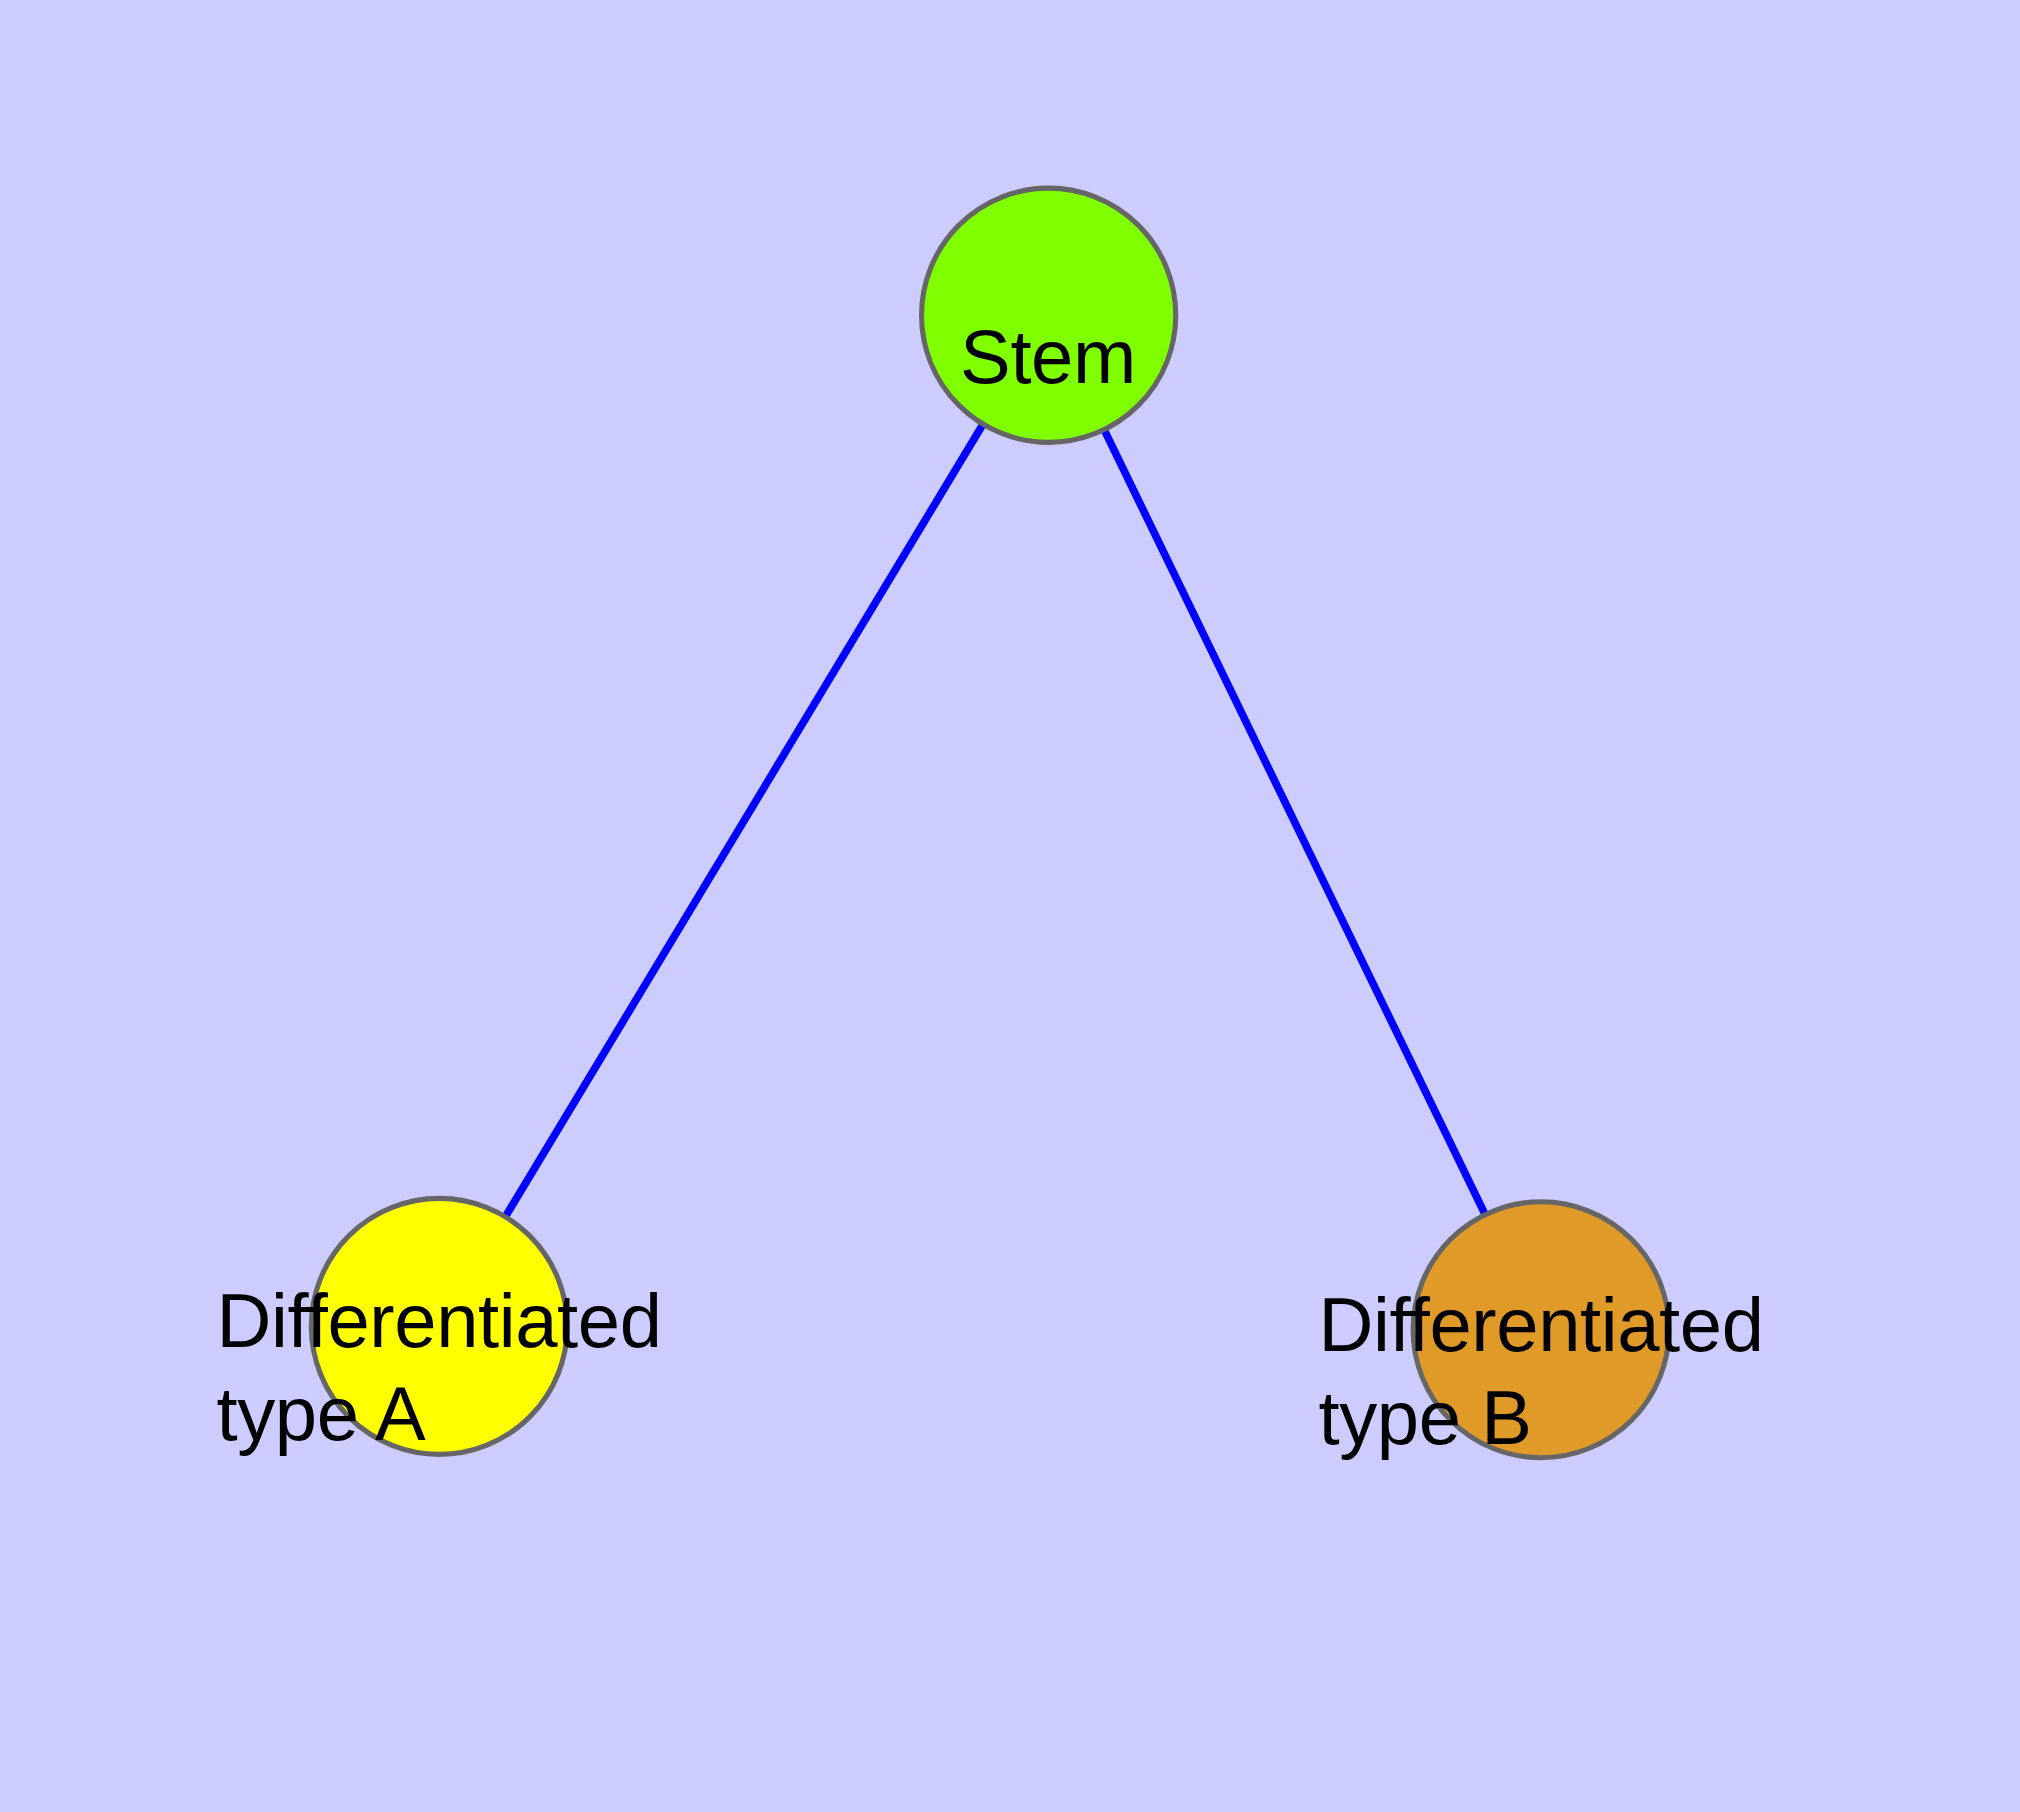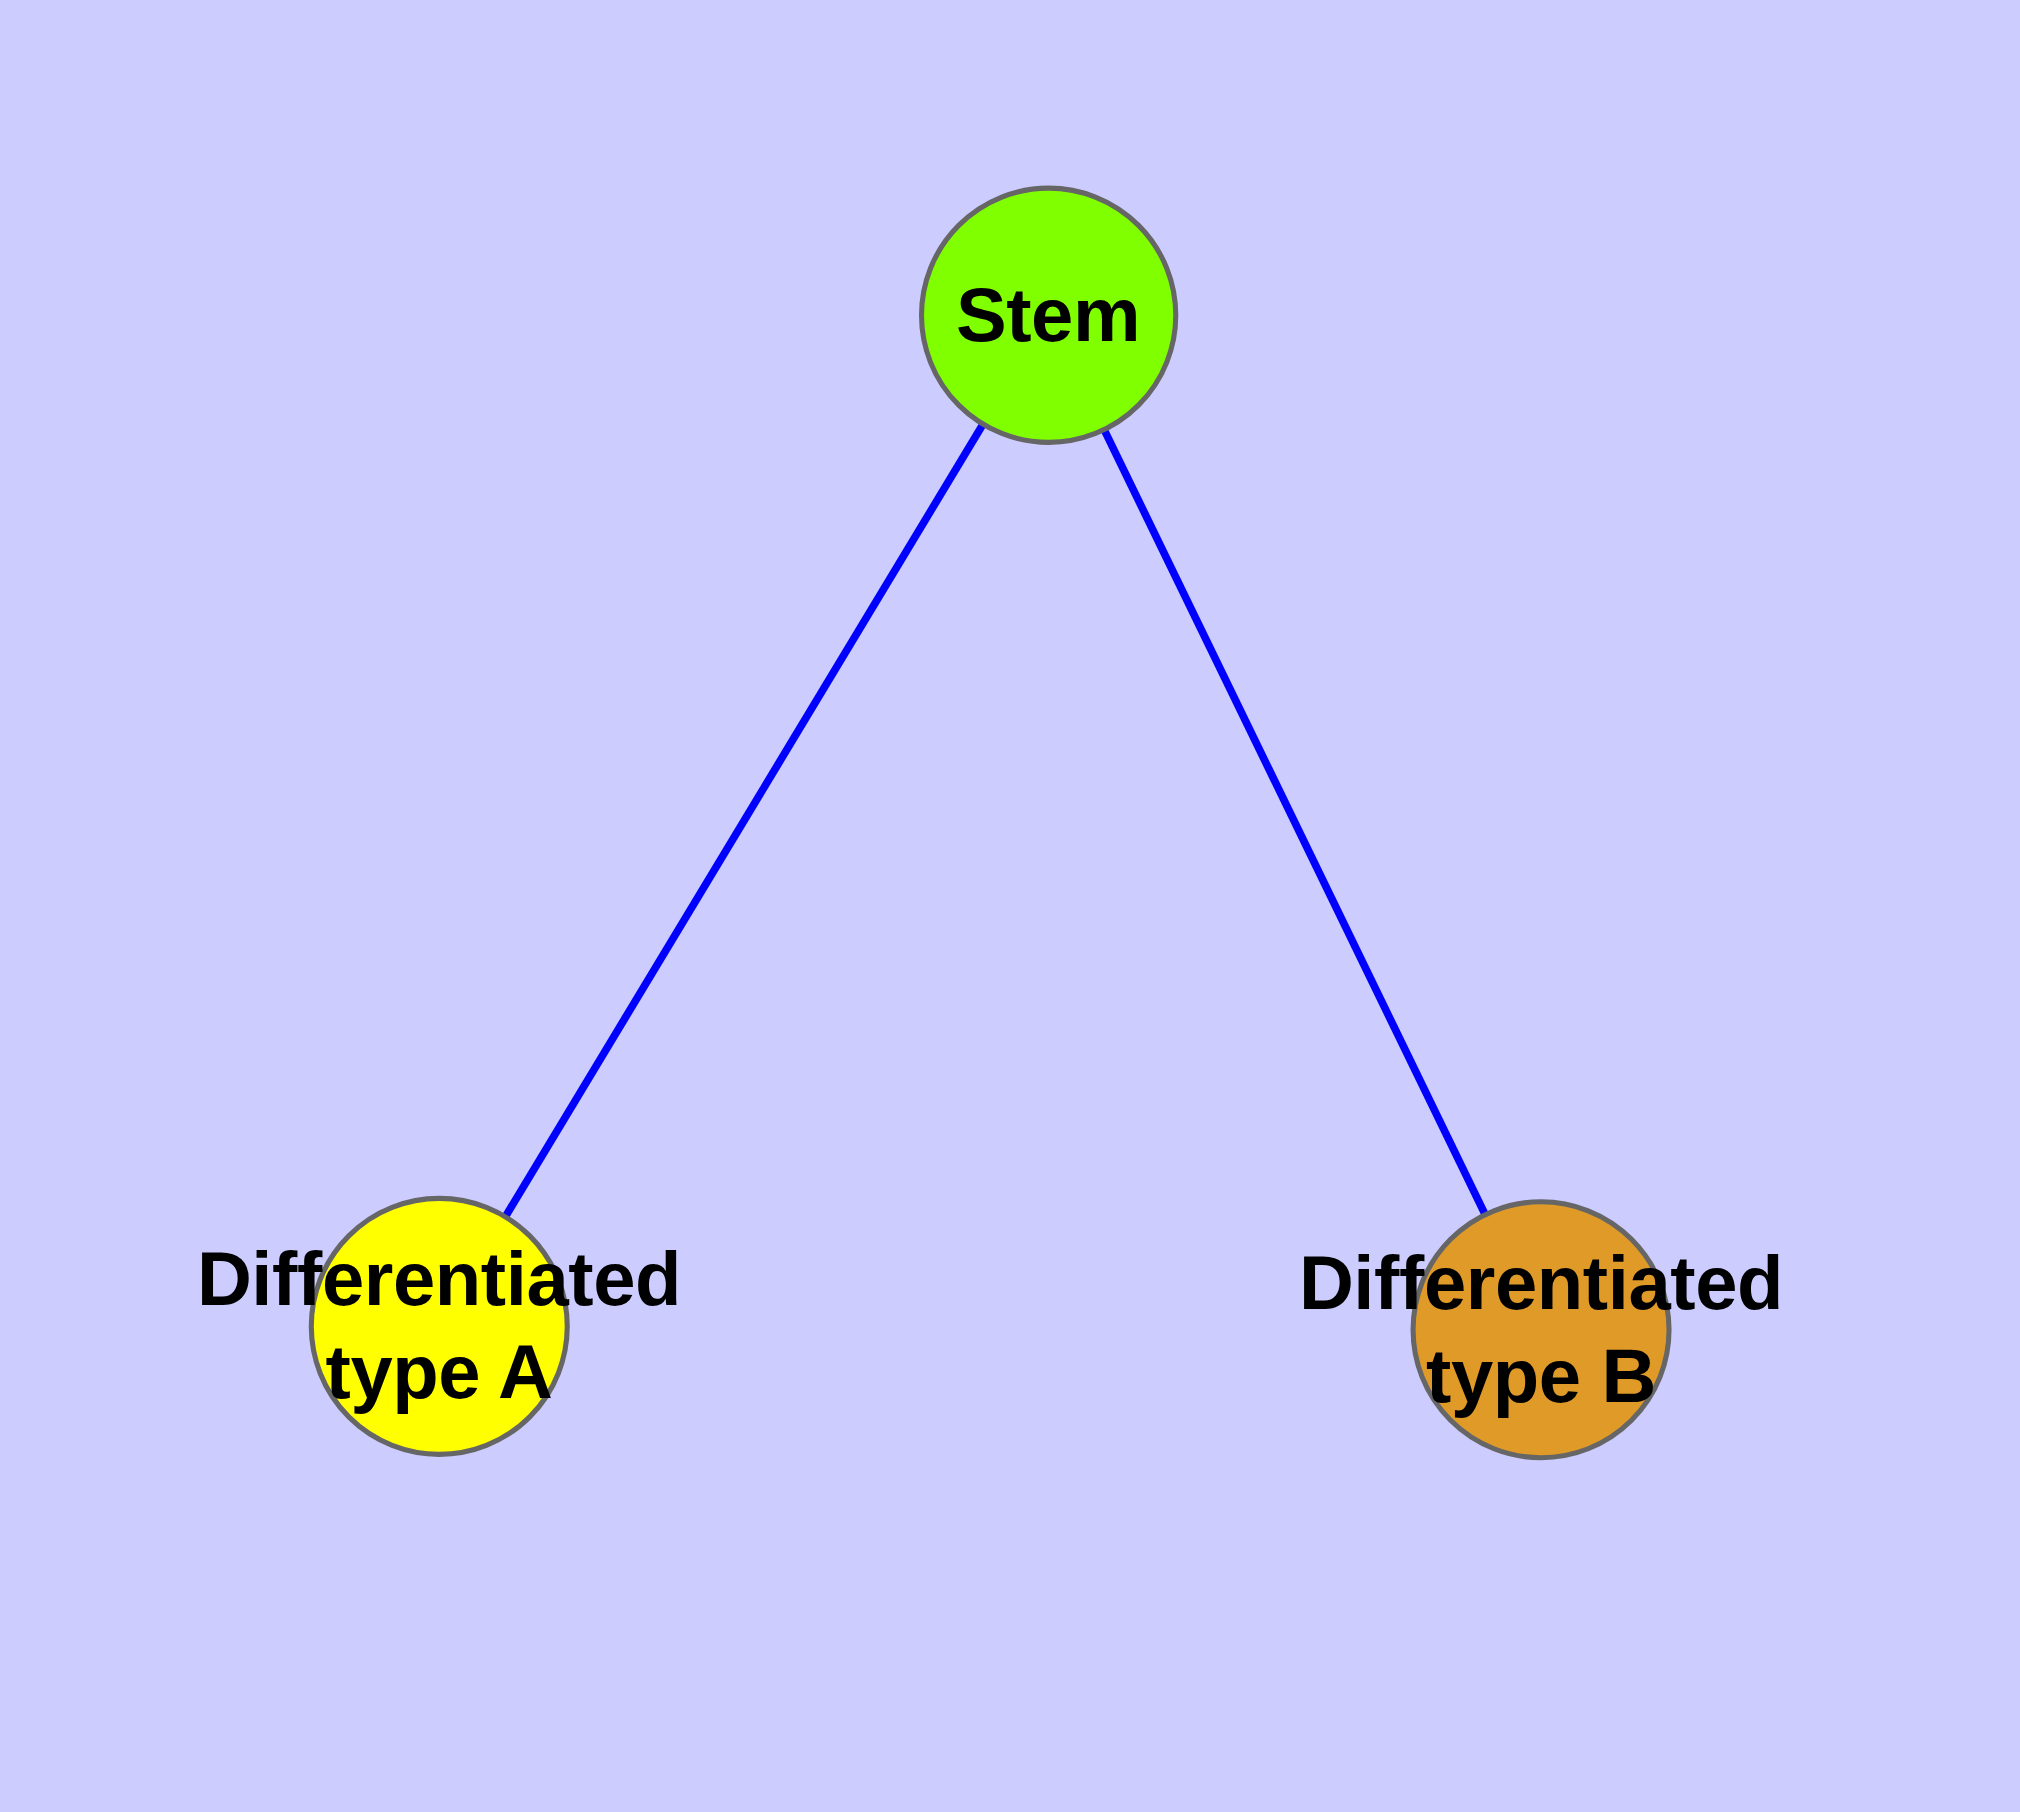--- a/index.html
+++ b/index.html
@@ -23,28 +23,29 @@
   }
   #graph-svg {
     position: absolute;
     left: 0;
     top: 0;
     width: 2021px;
     height: 1812px;
   }
   .node-label {
     position: absolute;
-    text-align: center;
+    text-align: left;
     color: #000000;
-    font-weight: bold;
+    font-weight: normal;
     white-space: pre;
     line-height: 1.22;
     letter-spacing: -0.4px;
     transform: translate(-50%, -50%);
     pointer-events: none;
+    margin-top: 42px;
   }
 </style>
 </head>
 <body>
 
 <div id="canvas" style="width: 2021px; height: 1812px;">
 
   <div id="plot-bg" style="background: rgb(204, 204, 255); width: 2021px; height: 1812px;"></div>
 
   <svg id="graph-svg" viewBox="0 0 2384 2138" xmlns="http://www.w3.org/2000/svg" style="width: 2021px; height: 1812px;">

